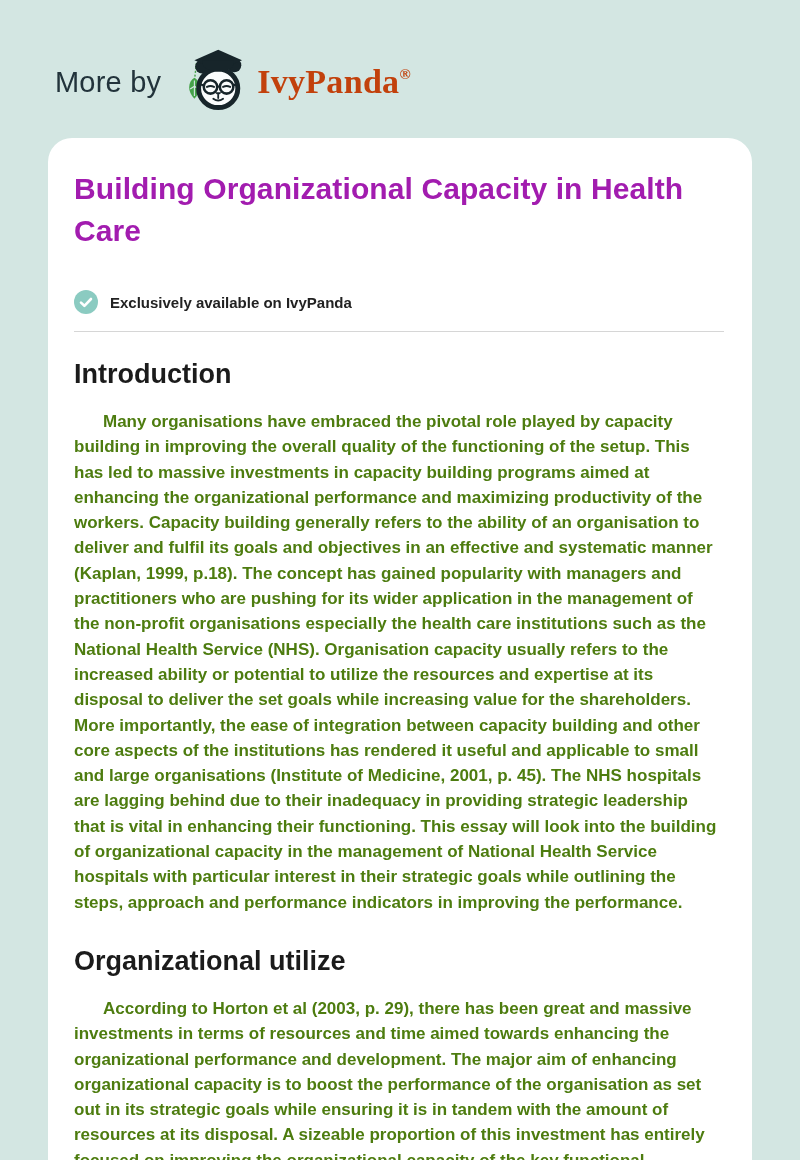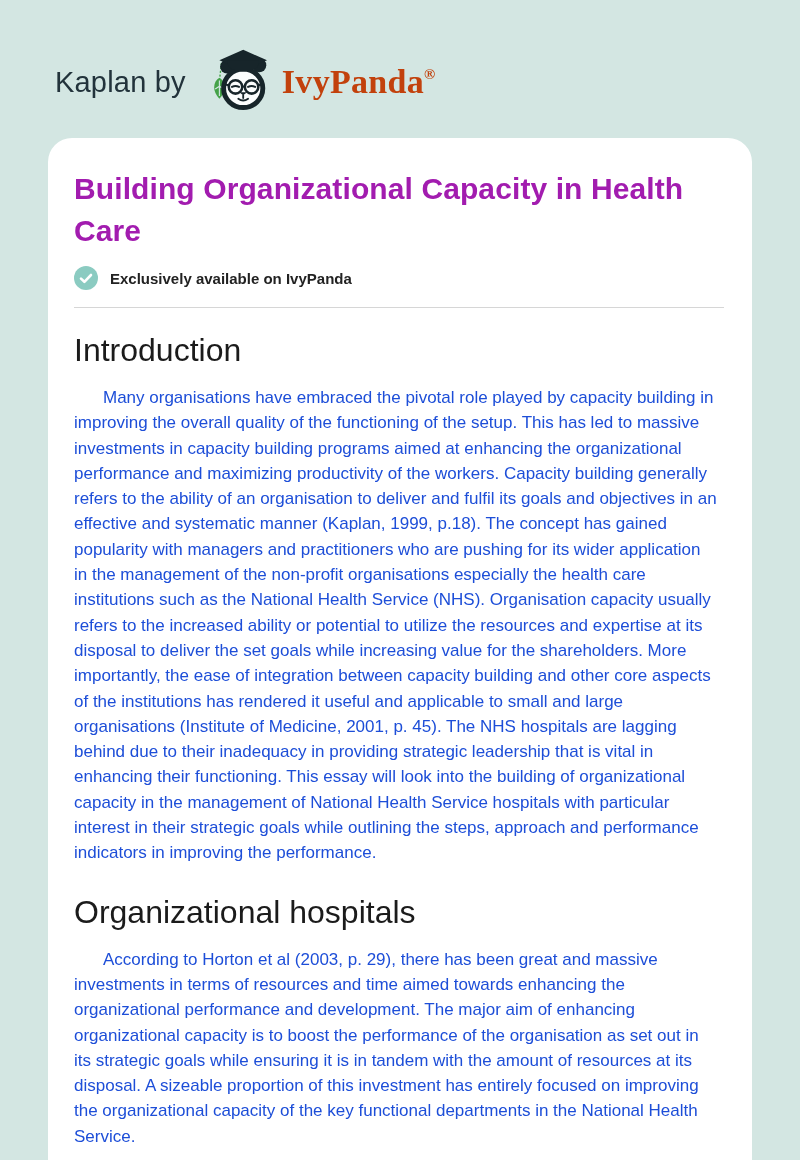--- a/index.html
+++ b/index.html
@@ -58,60 +58,61 @@
     margin: 0;
     font-size: 30px;
     line-height: 42px;
     font-weight: 700;
     color: #a21caf;
     letter-spacing: 0.1px;
   }
   .badge {
     display: flex;
     align-items: center;
-    margin-top: 14px;
+    margin-top: 38px;
   }
   .check {
     width: 24px;
     height: 24px;
     flex: 0 0 24px;
   }
   .badge-label {
     margin-left: 12px;
     font-size: 15px;
     font-weight: 700;
     color: #222222;
   }
   .divider {
     border: none;
     border-top: 1px solid #d6d6d6;
     margin: 17px 0 0 0;
   }
   .section-heading {
     margin: 26px 0 0 0;
-    font-size: 32px;
+    font-size: 27px;
     line-height: 32px;
-    font-weight: 400;
+    font-weight: 700;
     color: #1b1b1b;
   }
   .body-paragraph {
     margin: 19px 6px 0 0;
     font-size: 17px;
     line-height: 25.3px;
-    color: #1d4ed8;
+    color: #4d7c0f;
     text-indent: 29px;
     max-width: 650px;
+    font-weight: bold;
   }
   .para-gap { margin-top: 30px; }
 </style>
 </head>
 <body>
 
 <div class="header">
-  <span class="essay-by">Kaplan by</span>
+  <span class="essay-by">More by</span>
 
   <span class="logo">
 
     <svg width="70" height="76" viewBox="0 0 100 108" aria-hidden="true">
 
       <path d="M25 27 L22 52" stroke="#45a249" stroke-width="2" stroke-dasharray="3 2.5" fill="none"></path>
 
       <path d="M22 48 C12 54 12 68 22 78 C32 68 32 54 22 48 Z" fill="#45a249"></path>
       <path d="M22 52 L22 74 M22 60 L16 64 M22 60 L28 64" stroke="#d3e6e2" stroke-width="1.6" fill="none"></path>
 
@@ -147,15 +148,15 @@
       <path d="M7 12.6 L10.4 15.8 L17 9" stroke="#ffffff" stroke-width="2.6" fill="none" stroke-linecap="round" stroke-linejoin="round"></path>
     </svg>
     <span class="badge-label">Exclusively available on IvyPanda</span>
   </div>
 
   <hr class="divider">
 
   <h2 class="section-heading">Introduction</h2>
   <p class="body-paragraph">Many organisations have embraced the pivotal role played by capacity building in improving the overall quality of the functioning of the setup. This has led to massive investments in capacity building programs aimed at enhancing the organizational performance and maximizing productivity of the workers. Capacity building generally refers to the ability of an organisation to deliver and fulfil its goals and objectives in an effective and systematic manner (Kaplan, 1999, p.18). The concept has gained popularity with managers and practitioners who are pushing for its wider application in the management of the non-profit organisations especially the health care institutions such as the National Health Service (NHS). Organisation capacity usually refers to the increased ability or potential to utilize the resources and expertise at its disposal to deliver the set goals while increasing value for the shareholders. More importantly, the ease of integration between capacity building and other core aspects of the institutions has rendered it useful and applicable to small and large organisations (Institute of Medicine, 2001, p. 45). The NHS hospitals are lagging behind due to their inadequacy in providing strategic leadership that is vital in enhancing their functioning. This essay will look into the building of organizational capacity in the management of National Health Service hospitals with particular interest in their strategic goals while outlining the steps, approach and performance indicators in improving the performance.</p>
 
-  <h2 class="section-heading para-gap">Organizational hospitals</h2>
+  <h2 class="section-heading para-gap">Organizational utilize</h2>
   <p class="body-paragraph">According to Horton et al (2003, p. 29), there has been great and massive investments in terms of resources and time aimed towards enhancing the organizational performance and development. The major aim of enhancing organizational capacity is to boost the performance of the organisation as set out in its strategic goals while ensuring it is in tandem with the amount of resources at its disposal. A sizeable proportion of this investment has entirely focused on improving the organizational capacity of the key functional departments in the National Health Service.</p>
 </main>
 
 </body></html>

